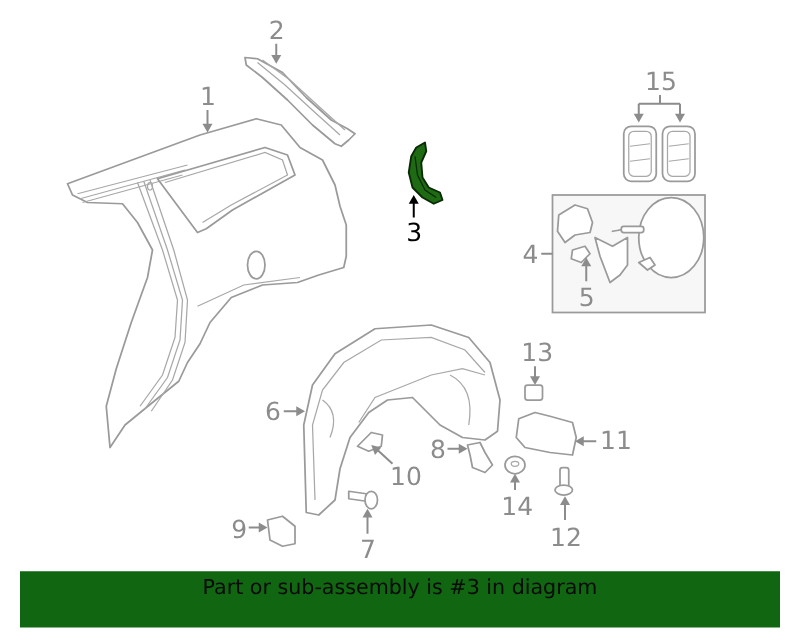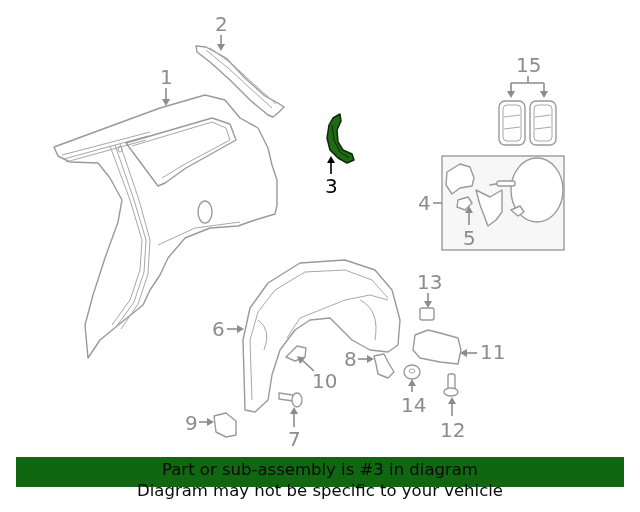--- a/index.html
+++ b/index.html
@@ -7,21 +7,21 @@
   #diagram { position:absolute; left:0; top:0; width:640px; height:512px; }
   .callout { font-family:"DejaVu Sans", sans-serif; font-size:20px; fill:#8c8c8c; }
   .callout.hl { fill:#000000; }
   .ln { stroke:#9a9a9a; stroke-width:1.4; fill:none; stroke-linejoin:round; stroke-linecap:round; }
   .ln2 { stroke:#a8a8a8; stroke-width:1; fill:none; }
   .part { stroke:#9a9a9a; stroke-width:1.4; fill:#ffffff; stroke-linejoin:round; }
   .arrow { stroke:#8c8c8c; stroke-width:1.6; fill:none; }
   .arrowhead { fill:#8c8c8c; }
   .arrow.hl { stroke:#000; }
   .arrowhead.hl { fill:#000; }
-  #banner { position:absolute; left:16px; top:457px; width:608px; height:30px; background:#116611;
+  #banner { position:absolute; left:16px; top:457px; width:608px; height:45px; background:#116611;
             color:#0a0a0a; text-align:center; font-size:16.5px; line-height:21px; padding-top:2px; box-sizing:border-box; }
   #banner div { white-space:nowrap; }
 </style>
 </head>
 <body>
 
 <svg id="diagram" viewBox="0 0 640 512" xmlns="http://www.w3.org/2000/svg">
 
   <g>
     <path class="part" d="M54,147 L160,108 L205,95 L225,100 L240,118 L258,128 L268,148 L272,165 L277,180 L277,205 L275,214 L255,220 L238,226 L210,228 L185,238 L168,258 L160,275 L150,290 L143,305 L122,322 L100,340 L88,358 L85,325 L93,295 L105,258 L118,222 L122,200 L110,178 L98,163 L70,162 L58,156 Z"></path>
@@ -170,14 +170,13 @@
   <g>
     <text class="callout" x="516" y="72">15</text>
     <path class="arrow" d="M528,76 L528,83 M511,83 L544,83 M511,83 L511,92 M544,83 L544,92"></path>
     <path class="arrowhead" d="M507,91 L515,91 L511,98 Z"></path>
     <path class="arrowhead" d="M540,91 L548,91 L544,98 Z"></path>
   </g>
 </svg>
 
 <div id="banner">
   <div>Part or sub-assembly is #3 in diagram</div>
-  <div>Diagram may not be specific to your vehicle</div>
 </div>
 
 </body></html>

